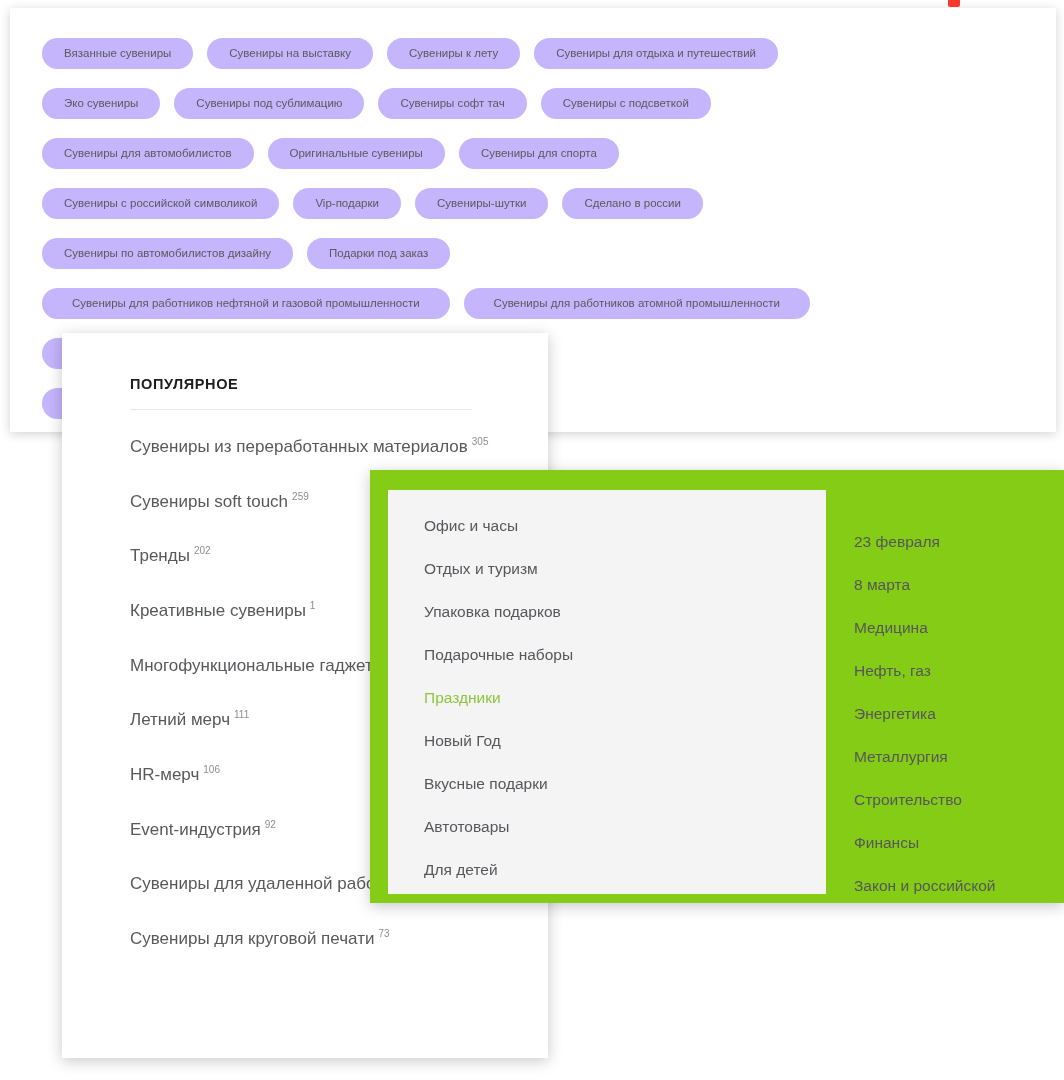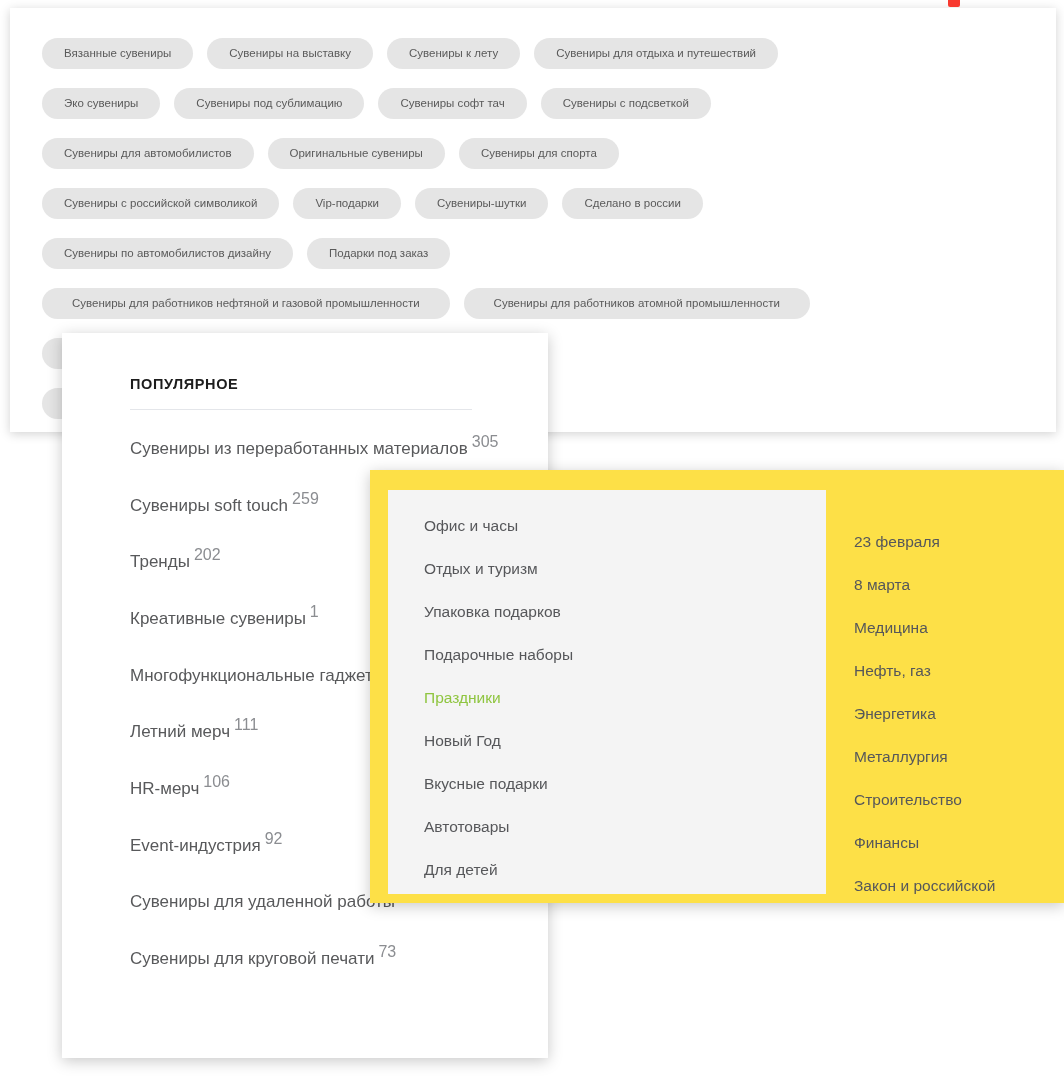--- a/index.html
+++ b/index.html
@@ -22,21 +22,21 @@
     position:absolute;left:10px;top:8px;width:1046px;height:424px;
     background:#ffffff;
     box-shadow:0 2px 10px rgba(0,0,0,.18);
     z-index:10;overflow:hidden;
   }
   #chips-wrap{
     position:absolute;left:32px;top:30px;width:980px;
     display:flex;flex-wrap:wrap;align-content:flex-start;
   }
   .chip{
-    background:#e5e5e5;color:#5a5a5a;
+    background:#c4b5fd;color:#5a5a5a;
     border-radius:22px;
     height:31px;line-height:31px;
     padding:0 22px;
     font-size:11.5px;
     white-space:nowrap;
     margin:0 14px 19px 0;
     text-align:center;
     box-sizing:border-box;
   }
   .chip.wide{padding:0 30px;}
@@ -59,27 +59,27 @@
     position:absolute;left:68px;top:76px;width:342px;height:1px;background:#e4e6ea;
   }
   #popular-list{
     position:absolute;left:68px;top:96px;width:372px;
   }
   .pop-item{
     font-size:17px;color:#58595b;line-height:25px;
     margin-bottom:25px;font-weight:400;
   }
   .pop-item .cnt{
-    font-size:16px;color:#8b8d91;vertical-align:super;margin-left:4px;
+    font-size:10px;color:#8b8d91;vertical-align:super;margin-left:4px;
   }
 
   
   #cat-popup{
     position:absolute;left:370px;top:470px;width:694px;height:433px;
-    background:#fde047;
+    background:#84cc16;
     box-shadow:0 3px 14px rgba(0,0,0,.22);
     z-index:30;overflow:hidden;
   }
   #cat-left-box{
     position:absolute;left:18px;top:20px;width:438px;height:404px;
     background:#f4f4f4;overflow:hidden;
   }
   #cat-left-list{
     position:absolute;left:36px;top:26px;width:400px;
   }

